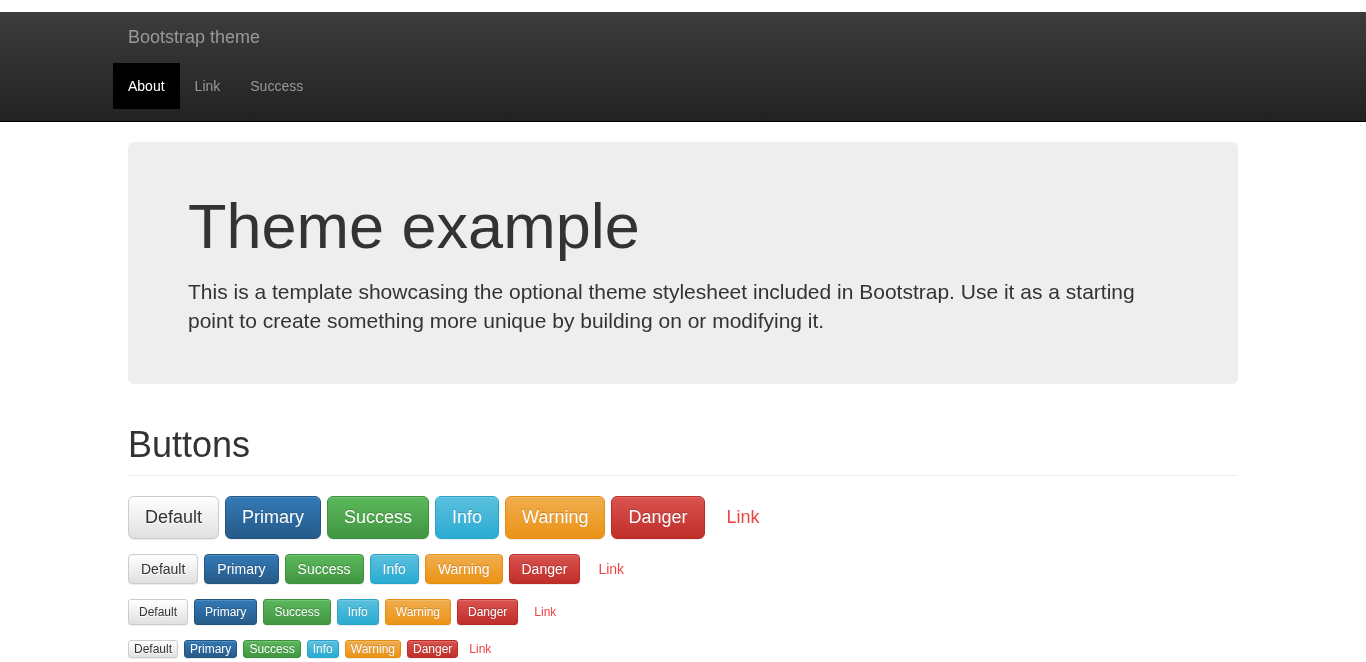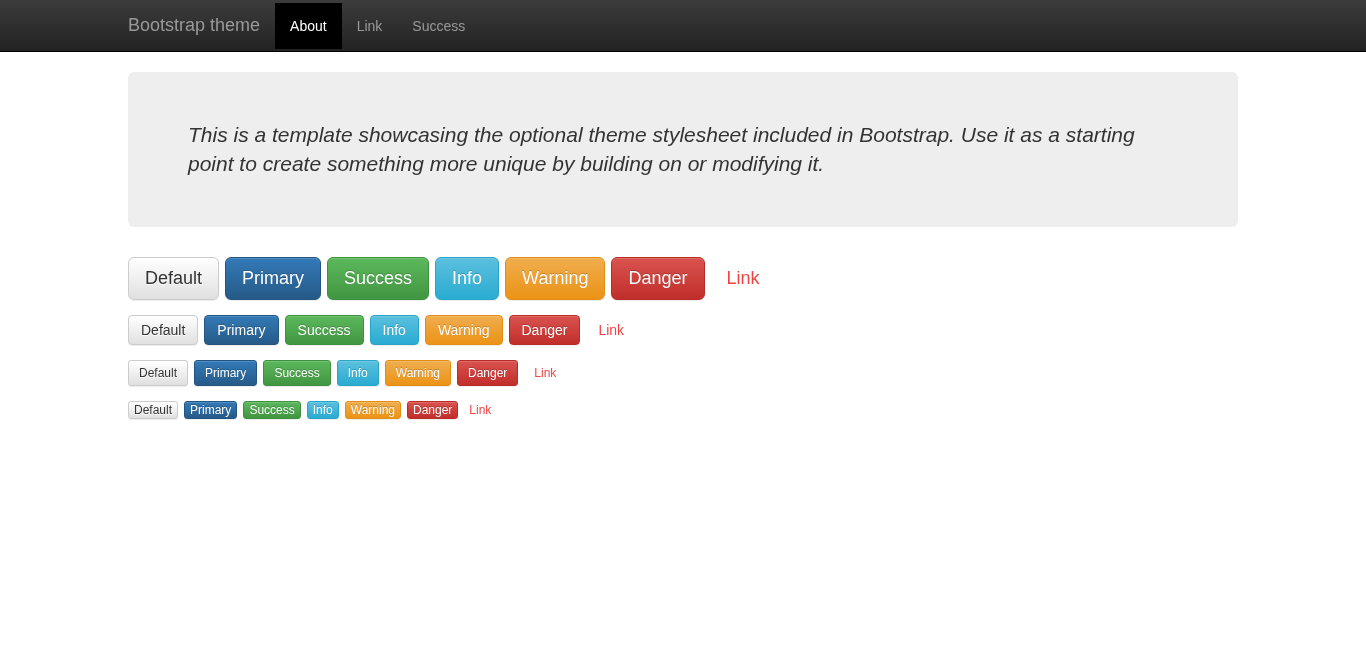--- a/index.html
+++ b/index.html
@@ -10,23 +10,24 @@
     background: #fff;
   }
   .navbar {
     background: linear-gradient(to bottom, #3c3c3c 0%, #222 100%);
     border-bottom: 1px solid #000;
     min-height: 50px;
     padding: 0 15px;
   }
   .navbar-inner {
     max-width: 1140px;
-    margin: 0 auto;
+    margin: 12px auto;
     display: flex;
-    align-items: center;
+    align-items: flex-start;
+    flex-direction: column;
   }
   .brand {
     color: #999;
     font-size: 18px;
     padding: 15px;
     text-decoration: none;
   }
   .nav {
     display: flex;
     list-style: none;
@@ -67,21 +68,20 @@
     font-size: 63px;
     font-weight: 500;
     margin-bottom: 15px;
     color: #333;
   }
   .jumbotron p {
     font-size: 21px;
     font-weight: 300;
     color: #333;
     line-height: 1.4;
-    font-style: italic;
   }
   .page-header {
     border-bottom: 1px solid #eee;
     padding-bottom: 9px;
     margin: 40px 0 20px;
   }
   .page-header h1 {
     font-size: 36px;
     font-weight: 500;
   }
@@ -136,23 +136,27 @@
         </li>
       <li>
           <a class="nav-item">Success</a>
         </li>
     </ul>
   </div>
 </div>
 
 <div class="container">
   <div class="jumbotron">
+    <h1>Theme example</h1>
     <p>This is a template showcasing the optional theme stylesheet included in Bootstrap. Use it as a starting point to create something more unique by building on or modifying it.</p>
   </div>
 
+  <div class="page-header">
+    <h1>Buttons</h1>
+  </div>
 
   <div class="btn-row">
     <button class="btn btn-lg btn-default">Default</button>
     <button class="btn btn-lg btn-primary">Primary</button>
     <button class="btn btn-lg btn-success">Success</button>
     <button class="btn btn-lg btn-info">Info</button>
     <button class="btn btn-lg btn-warning">Warning</button>
     <button class="btn btn-lg btn-danger">Danger</button>
     <button class="btn btn-lg btn-link">Link</button>
   </div>

